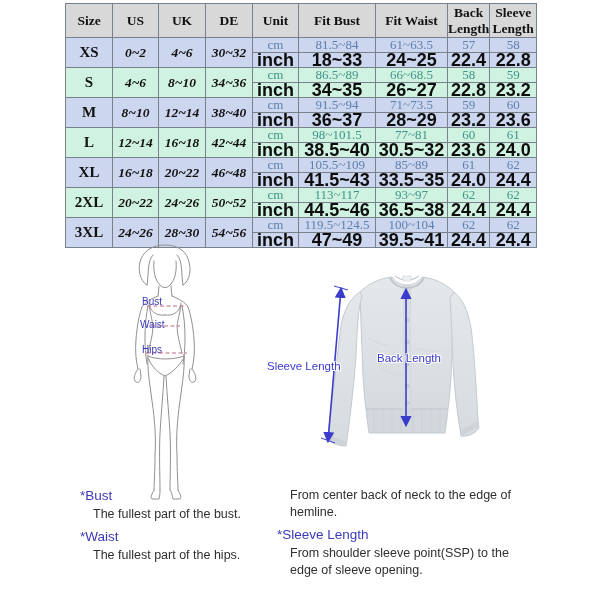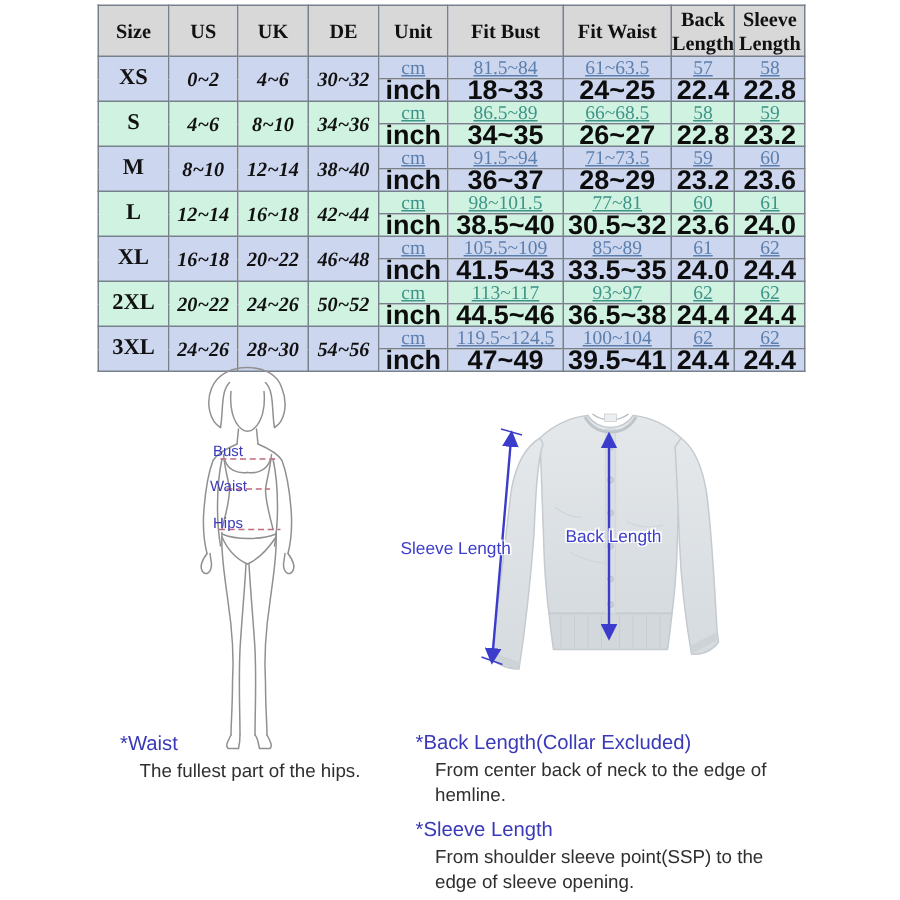--- a/index.html
+++ b/index.html
@@ -10,21 +10,21 @@
   .size-table{position:absolute;left:65px;top:3px;border-collapse:collapse;table-layout:fixed;}
   .size-table th,.size-table td{border:1px solid var(--grid-line);text-align:center;
         vertical-align:middle;padding:0;overflow:hidden;white-space:nowrap;}
   .size-table thead th{background:var(--header-bg);height:33px;white-space:normal;
         font-family:"Liberation Serif",serif;font-weight:bold;font-size:13.5px;line-height:1.15;color:#111;}
   .size-table tbody tr{height:15px;}
   .row-blue td{background:var(--row-blue);}
   .row-green td{background:var(--row-green);}
   .c-size{font-family:"Liberation Serif",serif;font-weight:bold;font-size:15px;color:#111;}
   .c-intl{font-family:"Liberation Serif",serif;font-weight:bold;font-style:italic;font-size:13.5px;color:#111;}
-  .u-cm,.val-cm{font-family:"Liberation Serif",serif;font-size:13px;line-height:14px;text-decoration:underline;}
+  .u-cm,.val-cm{font-family:"Liberation Serif",serif;font-size:13px;line-height:14px;}
   .row-blue .u-cm,.row-blue .val-cm{color:var(--cm-text-blue);}
   .row-green .u-cm,.row-green .val-cm{color:var(--cm-text-green);}
   .u-inch,.val-inch{font-family:"Liberation Sans",sans-serif;font-weight:bold;font-size:18px;
         line-height:14px;color:#0d0d0d;}
 
   
   .figure-svg{position:absolute;left:95px;top:243px;}
   .sweater-svg{position:absolute;left:300px;top:248px;}
   .fig-label{position:absolute;color:var(--label-blue);font-size:10px;margin-left:38px;}
   .lbl-bust{left:104px;top:296px;} .lbl-waist{left:102px;top:319px;} .lbl-hips{left:104px;top:344px;}
@@ -308,29 +308,32 @@
       <line x1="41" y1="41" x2="28" y2="193" marker-start="url(#ah)" marker-end="url(#ah)"></line>
       <line x1="34" y1="38" x2="48" y2="42" stroke-width="1"></line>
       <line x1="21" y1="190" x2="35" y2="195" stroke-width="1"></line>
     </g>
   </svg>
   <div class="sw-label lbl-sleeve">Sleeve Length</div>
   <div class="sw-label lbl-back">Back Length</div>
 
   <div class="defs defs-left">
       <div class="def-item">
+        <div class="def-term">*Bust</div>
+        <div class="def-text">The fullest part of the bust.</div>
+      </div>
+      <div class="def-item">
         <div class="def-term">*Waist</div>
       </div>
       <div class="def-item">
         <div class="def-text">The fullest part of the hips.</div>
       </div>
     </div>
   <div class="defs defs-right">
       <div class="def-item">
-        <div class="def-term">*Back Length(Collar Excluded)</div>
         <div class="def-text">From center back of neck to the edge of hemline.</div>
       </div>
       <div class="def-item">
         <div class="def-term">*Sleeve Length</div>
         <div class="def-text">From shoulder sleeve point(SSP) to the edge of sleeve opening.</div>
       </div>
     </div>
 
 </div>
 

